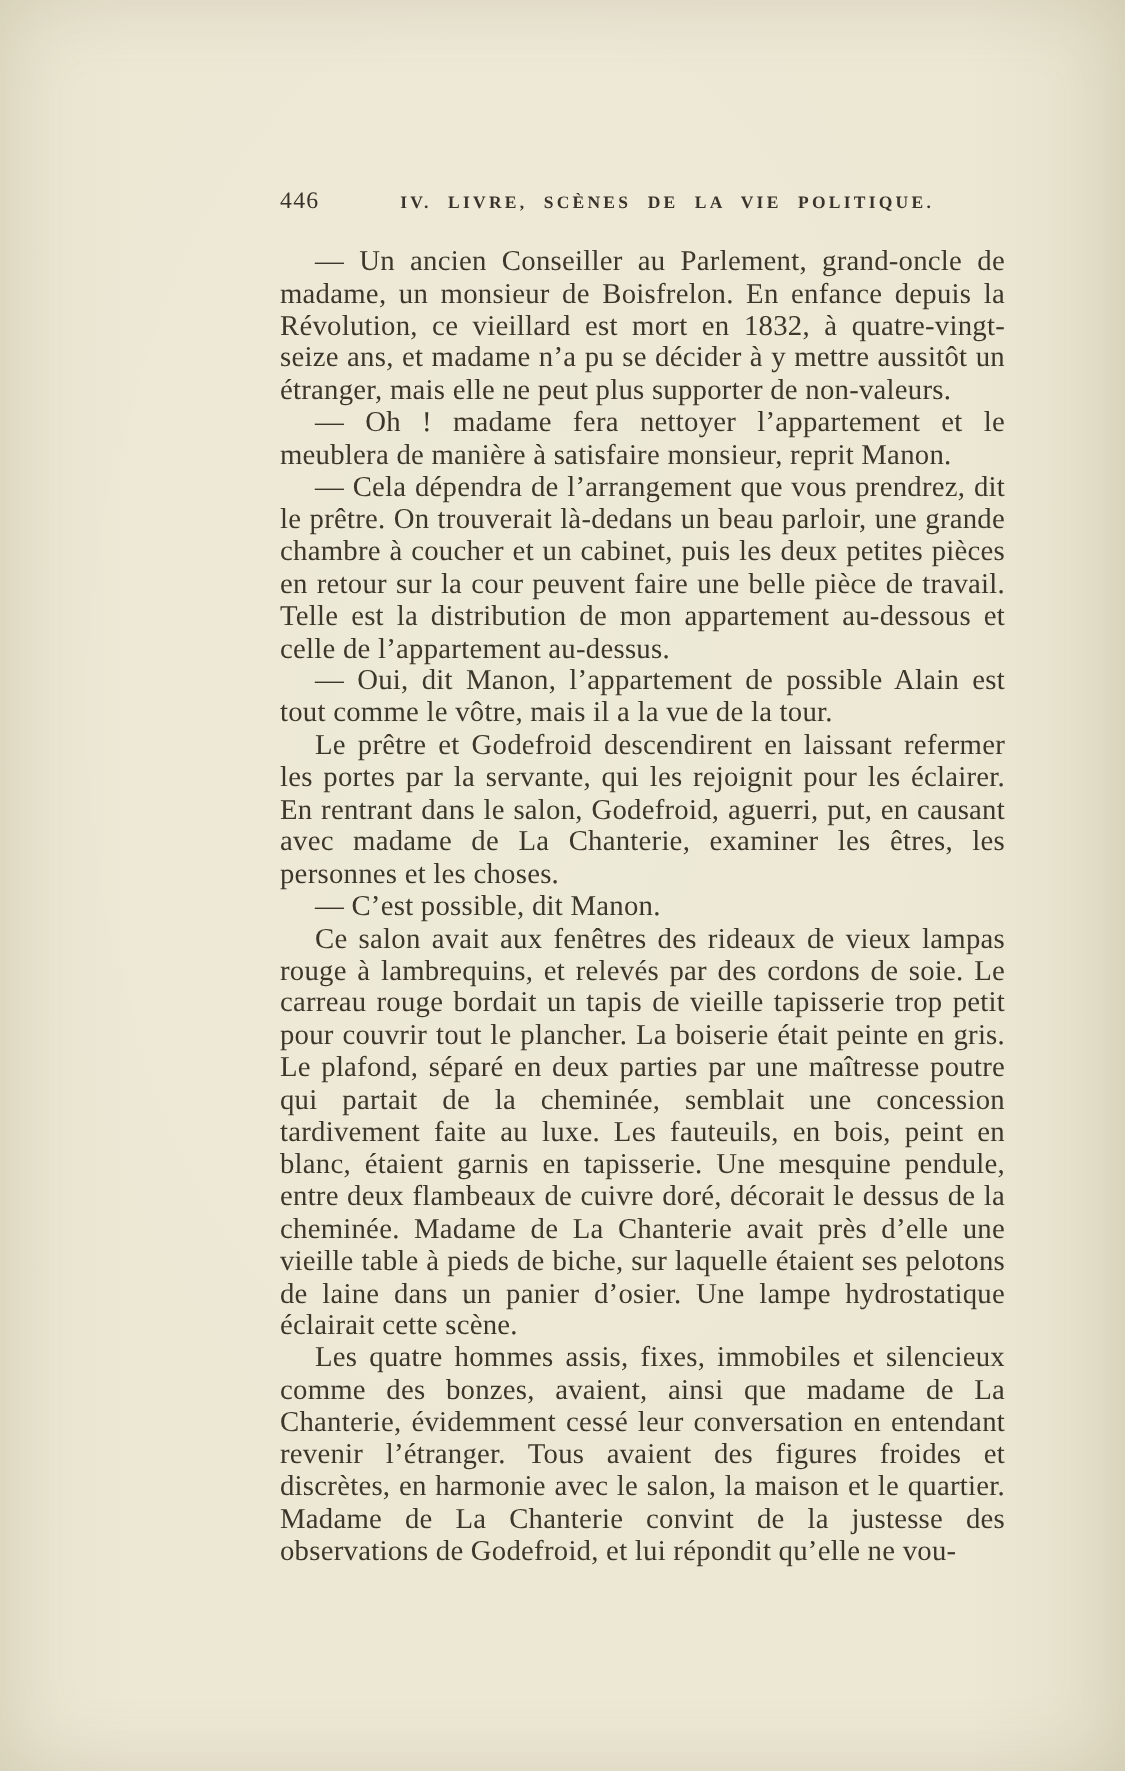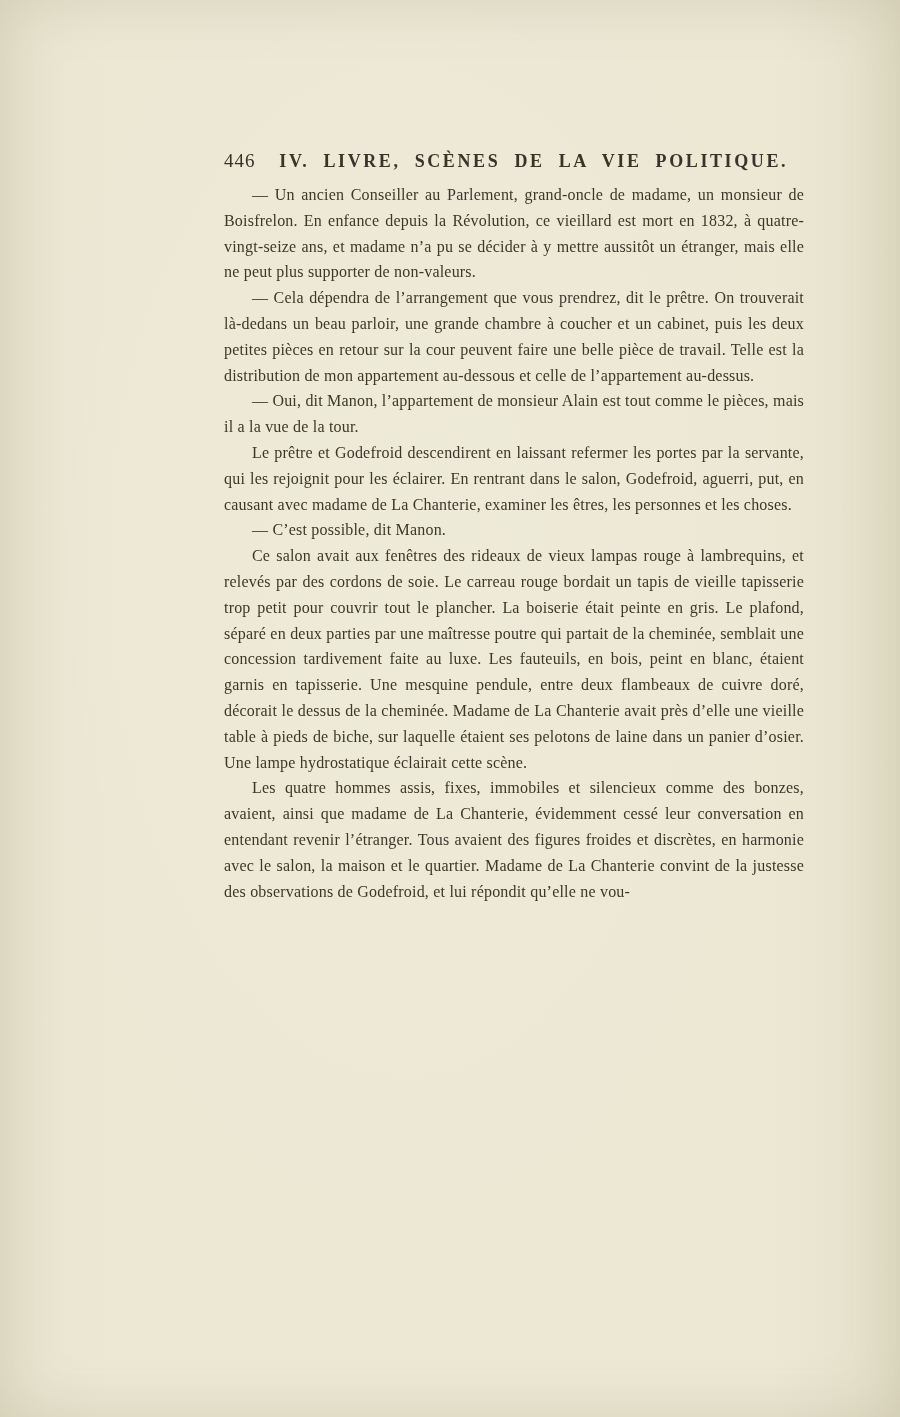--- a/index.html
+++ b/index.html
@@ -25,62 +25,63 @@
   .text-block {
     position: absolute;
     left: 224px;
     top: 150px;
     width: 580px;
     color: #3c352a;
   }
   .running-head {
     display: flex;
     align-items: baseline;
-    margin-bottom: 10px;
+    margin-bottom: 24px;
   }
   .page-number {
     font-size: 19px;
     letter-spacing: 1px;
     color: #37312a;
   }
   .running-title {
     flex: 1;
     text-align: center;
-    font-size: 18px;
+    font-size: 14px;
     font-weight: bold;
     letter-spacing: 2.6px;
     word-spacing: 7px;
     color: #3a332b;
     padding-left: 8px;
   }
   .body-text p {
     margin: 0;
-    font-size: 16px;
+    font-size: 23px;
     line-height: 25.8px;
     text-align: justify;
     text-indent: 28px;
     letter-spacing: 0.2px;
     color: #3d362b;
   }
 </style>
 </head>
 <body>
 
 <div class="page">
   <div class="text-block">
 
     <div class="running-head">
       <span class="page-number">446</span>
       <span class="running-title">IV. LIVRE, SCÈNES DE LA VIE POLITIQUE.</span>
     </div>
 
     <div class="body-text">
       <p>— Un ancien Conseiller au Parlement, grand-oncle de madame, un monsieur de Boisfrelon. En enfance depuis la Révolution, ce vieillard est mort en 1832, à quatre-vingt-seize ans, et madame n’a pu se décider à y mettre aussitôt un étranger, mais elle ne peut plus supporter de non-valeurs.</p>
+      <p>— Oh ! madame fera nettoyer l’appartement et le meublera de manière à satisfaire monsieur, reprit Manon.</p>
       <p>— Cela dépendra de l’arrangement que vous prendrez, dit le prêtre. On trouverait là-dedans un beau parloir, une grande chambre à coucher et un cabinet, puis les deux petites pièces en retour sur la cour peuvent faire une belle pièce de travail. Telle est la distribution de mon appartement au-dessous et celle de l’appartement au-dessus.</p>
-      <p>— Oui, dit Manon, l’appartement de monsieur Alain est tout comme le pièces, mais il a la vue de la tour.</p>
+      <p>— Oui, dit Manon, l’appartement de possible Alain est tout comme le vôtre, mais il a la vue de la tour.</p>
       <p>Le prêtre et Godefroid descendirent en laissant refermer les portes par la servante, qui les rejoignit pour les éclairer. En rentrant dans le salon, Godefroid, aguerri, put, en causant avec madame de La Chanterie, examiner les êtres, les personnes et les choses.</p>
       <p>— C’est possible, dit Manon.</p>
       <p>Ce salon avait aux fenêtres des rideaux de vieux lampas rouge à lambrequins, et relevés par des cordons de soie. Le carreau rouge bordait un tapis de vieille tapisserie trop petit pour couvrir tout le plancher. La boiserie était peinte en gris. Le plafond, séparé en deux parties par une maîtresse poutre qui partait de la cheminée, semblait une concession tardivement faite au luxe. Les fauteuils, en bois, peint en blanc, étaient garnis en tapisserie. Une mesquine pendule, entre deux flambeaux de cuivre doré, décorait le dessus de la cheminée. Madame de La Chanterie avait près d’elle une vieille table à pieds de biche, sur laquelle étaient ses pelotons de laine dans un panier d’osier. Une lampe hydrostatique éclairait cette scène.</p>
       <p>Les quatre hommes assis, fixes, immobiles et silencieux comme des bonzes, avaient, ainsi que madame de La Chanterie, évidemment cessé leur conversation en entendant revenir l’étranger. Tous avaient des figures froides et discrètes, en harmonie avec le salon, la maison et le quartier. Madame de La Chanterie convint de la justesse des observations de Godefroid, et lui répondit qu’elle ne vou-</p>
     </div>
 
   </div>
 </div>
 
 </body></html>

